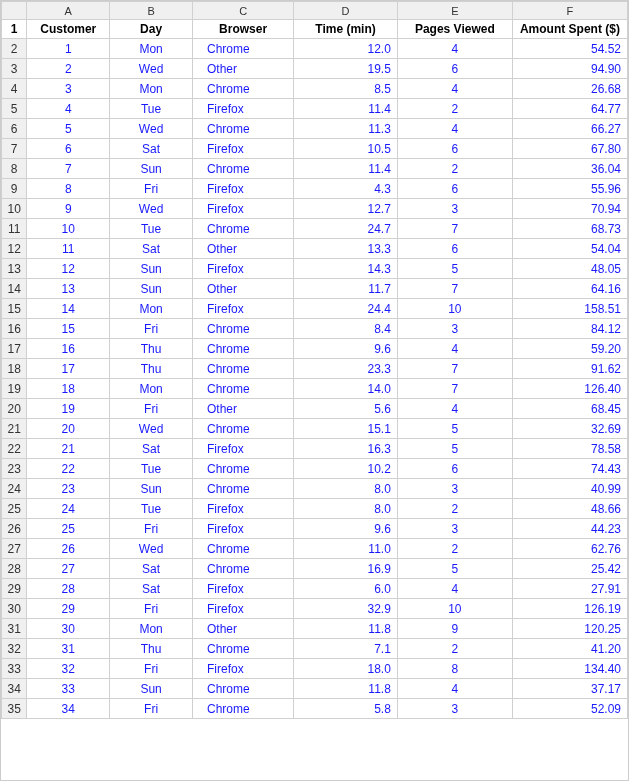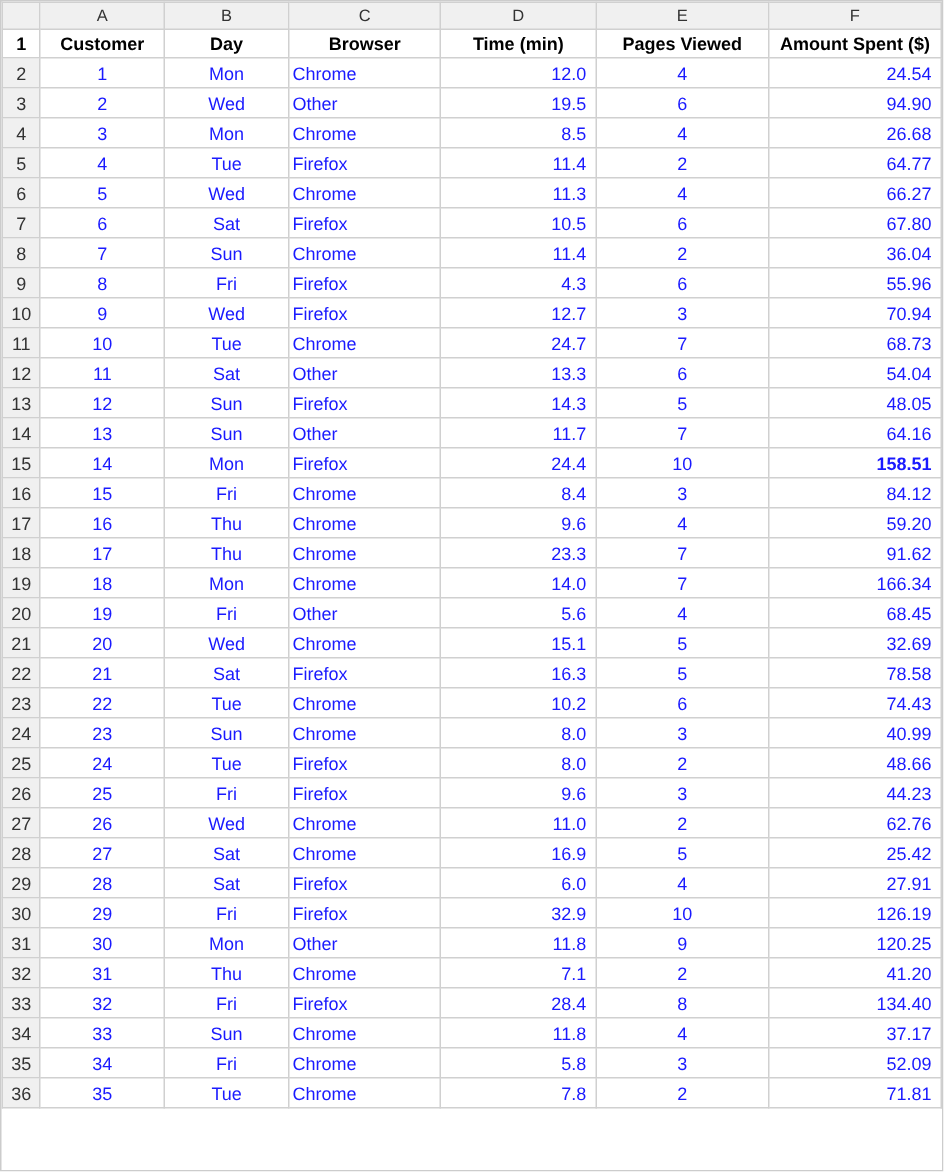--- a/index.html
+++ b/index.html
@@ -75,33 +75,33 @@
     }
     .data-row td.col-row-num {
       color: #333;
       background: #f0f0f0;
     }
     .data-row td.col-a {
       color: #1a1aff;
     }
     .data-row td.text-cell {
       text-align: left;
-      padding-left: 2px;
+      padding-left: 14px;
     }
     .data-row td.num-cell {
       text-align: right;
       padding-right: 6px;
     }
     .data-row td.center-cell {
       text-align: center;
     }
 
     
     .bold-cell {
-      font-weight: bold;
+      font-weight: normal;
     }
   </style>
 </head>
 <body>
 
 <div class="spreadsheet-container">
   <table>
     <thead>
       <tr class="letter-row">
         <th class="col-row-num"></th>
@@ -124,21 +124,21 @@
         <td class="col-e">Pages Viewed</td>
         <td class="col-f">Amount Spent ($)</td>
       </tr>
     <tr class="data-row">
           <td class="col-row-num">2</td>
           <td class="col-a center-cell">1</td>
           <td class="col-b center-cell">Mon</td>
           <td class="col-c text-cell">Chrome</td>
           <td class="col-d num-cell">12.0</td>
           <td class="col-e center-cell">4</td>
-          <td class="col-f num-cell">24.54</td>
+          <td class="col-f num-cell">54.52</td>
         </tr>
         <tr class="data-row">
           <td class="col-row-num">3</td>
           <td class="col-a center-cell">2</td>
           <td class="col-b center-cell">Wed</td>
           <td class="col-c text-cell">Other</td>
           <td class="col-d num-cell">19.5</td>
           <td class="col-e center-cell">6</td>
           <td class="col-f num-cell">94.90</td>
         </tr>
@@ -277,21 +277,21 @@
           <td class="col-e center-cell">7</td>
           <td class="col-f num-cell">91.62</td>
         </tr>
         <tr class="data-row">
           <td class="col-row-num">19</td>
           <td class="col-a center-cell">18</td>
           <td class="col-b center-cell">Mon</td>
           <td class="col-c text-cell">Chrome</td>
           <td class="col-d num-cell">14.0</td>
           <td class="col-e center-cell">7</td>
-          <td class="col-f num-cell">166.34</td>
+          <td class="col-f num-cell">126.40</td>
         </tr>
         <tr class="data-row">
           <td class="col-row-num">20</td>
           <td class="col-a center-cell">19</td>
           <td class="col-b center-cell">Fri</td>
           <td class="col-c text-cell">Other</td>
           <td class="col-d num-cell">5.6</td>
           <td class="col-e center-cell">4</td>
           <td class="col-f num-cell">68.45</td>
         </tr>
@@ -401,21 +401,21 @@
           <td class="col-c text-cell">Chrome</td>
           <td class="col-d num-cell">7.1</td>
           <td class="col-e center-cell">2</td>
           <td class="col-f num-cell">41.20</td>
         </tr>
         <tr class="data-row">
           <td class="col-row-num">33</td>
           <td class="col-a center-cell">32</td>
           <td class="col-b center-cell">Fri</td>
           <td class="col-c text-cell">Firefox</td>
-          <td class="col-d num-cell">28.4</td>
+          <td class="col-d num-cell">18.0</td>
           <td class="col-e center-cell">8</td>
           <td class="col-f num-cell">134.40</td>
         </tr>
         <tr class="data-row">
           <td class="col-row-num">34</td>
           <td class="col-a center-cell">33</td>
           <td class="col-b center-cell">Sun</td>
           <td class="col-c text-cell">Chrome</td>
           <td class="col-d num-cell">11.8</td>
           <td class="col-e center-cell">4</td>
@@ -423,24 +423,15 @@
         </tr>
         <tr class="data-row">
           <td class="col-row-num">35</td>
           <td class="col-a center-cell">34</td>
           <td class="col-b center-cell">Fri</td>
           <td class="col-c text-cell">Chrome</td>
           <td class="col-d num-cell">5.8</td>
           <td class="col-e center-cell">3</td>
           <td class="col-f num-cell">52.09</td>
         </tr>
-        <tr class="data-row">
-          <td class="col-row-num">36</td>
-          <td class="col-a center-cell">35</td>
-          <td class="col-b center-cell">Tue</td>
-          <td class="col-c text-cell">Chrome</td>
-          <td class="col-d num-cell">7.8</td>
-          <td class="col-e center-cell">2</td>
-          <td class="col-f num-cell">71.81</td>
-        </tr>
       </tbody>
   </table>
 </div>
 
 </body></html>

